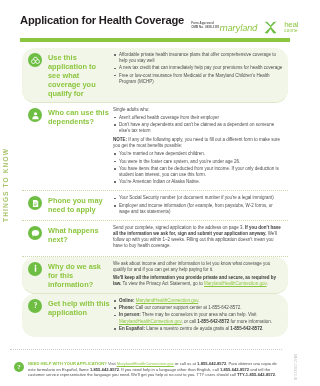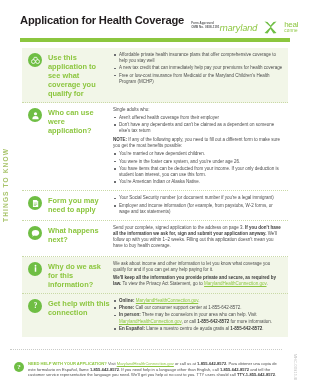--- a/index.html
+++ b/index.html
@@ -56,21 +56,21 @@
     white-space:nowrap;
   }
 
   
   .sections{margin:6px 10px 0 22px;}
   .sec{
     display:flex;align-items:flex-start;
     padding:4px 4px 4px 4px;
     border-bottom:.6px dotted #c9d9a6;
   }
-  .sec.alt{background:#F2F6E8;}
+  .sec.alt{background:#F2F6E8;border-radius:13px;}
   .sec.plain{background:#ffffff;}
   .sec:last-child{border-bottom:none;}
 
   .icon{
     flex:0 0 auto;width:14px;height:14px;border-radius:50%;
     background:#6FBE44;margin:1px 6px 0 2px;
     display:flex;align-items:center;justify-content:center;
     color:#fff;
   }
   .icon svg{display:block;}
@@ -166,21 +166,21 @@
       </div>
     </div>
 
     <div class="sec plain">
       <span class="icon">
         <svg width="9" height="9" viewBox="0 0 12 12">
             <circle cx="6" cy="3.6" r="2.1" fill="#fff"></circle>
             <path d="M1.8 11 a4.2 4.2 0 0 1 8.4 0 Z" fill="#fff"></path>
           </svg>
       </span>
-      <div class="sec-label">Who can use were application?</div>
+      <div class="sec-label">Who can use this dependents?</div>
       <div class="sec-body">
         <p class="lead">Single adults who:</p>
         <ul class="b">
           <li>Aren't offered health coverage from their employer</li>
           <li>Don't have any dependents and can't be claimed as a dependent on someone else's tax return</li>
         </ul>
         <p class="t gap"><b>NOTE:</b><span> If any of the following apply, you need to fill out a different form to make sure you get the most benefits possible:</span></p>
         <ul class="b">
           <li>You're married or have dependent children.</li>
           <li>You were in the foster care system, and you're under age 26.</li>
@@ -193,21 +193,21 @@
 
     <div class="sec plain">
       <span class="icon">
         <svg width="9" height="9" viewBox="0 0 12 12">
             <path d="M2.6 1.2 h5 l2 2 v7.6 h-7 z" fill="#fff"></path>
             <rect x="3.6" y="5" width="4.8" height=".7" fill="#6FBE44"></rect>
             <rect x="3.6" y="6.6" width="4.8" height=".7" fill="#6FBE44"></rect>
             <rect x="3.6" y="8.2" width="3.2" height=".7" fill="#6FBE44"></rect>
           </svg>
       </span>
-      <div class="sec-label">Form you may need to apply</div>
+      <div class="sec-label">Phone you may need to apply</div>
       <div class="sec-body">
         <ul class="b">
           <li>Your Social Security number (or document number if you're a legal immigrant)</li>
           <li>Employer and income information (for example, from paystubs, W-2 forms, or wage and tax statements)</li>
         </ul>
       </div>
     </div>
 
     <div class="sec plain">
       <span class="icon">
@@ -234,21 +234,21 @@
         <p class="t"><b>We'll keep all the information you provide private and secure, as required by law.</b><span> To view the Privacy Act Statement, go to </span><a class="lnkg" href="#">MarylandHealthConnection.gov</a><span>.</span></p>
       </div>
     </div>
 
     <div class="sec alt">
       <span class="icon">
         <svg width="9" height="9" viewBox="0 0 12 12">
             <text x="6" y="9.4" font-size="9.6" font-family="Liberation Serif, serif" font-weight="bold" fill="#fff" text-anchor="middle">?</text>
           </svg>
       </span>
-      <div class="sec-label">Get help with this connection</div>
+      <div class="sec-label">Get help with this application</div>
       <div class="sec-body">
         <ul class="b">
           <li><b>Online:</b> <a class="lnkg" href="#">MarylandHealthConnection.gov</a><span>.</span></li>
           <li><b>Phone:</b><span> Call our consumer support center at 1-855-642-8572.</span></li>
           <li><b>In person:</b><span> There may be counselors in your area who can help. Visit </span><a class="lnkg" href="#">MarylandHealthConnection.gov</a><span>, or call </span><b>1-855-642-8572</b><span> for more information.</span></li>
           <li><b>En Español:</b><span> Llame a nuestro centro de ayuda gratis al </span><b>1-855-642-8572</b><span>.</span></li>
         </ul>
       </div>
     </div>
 

